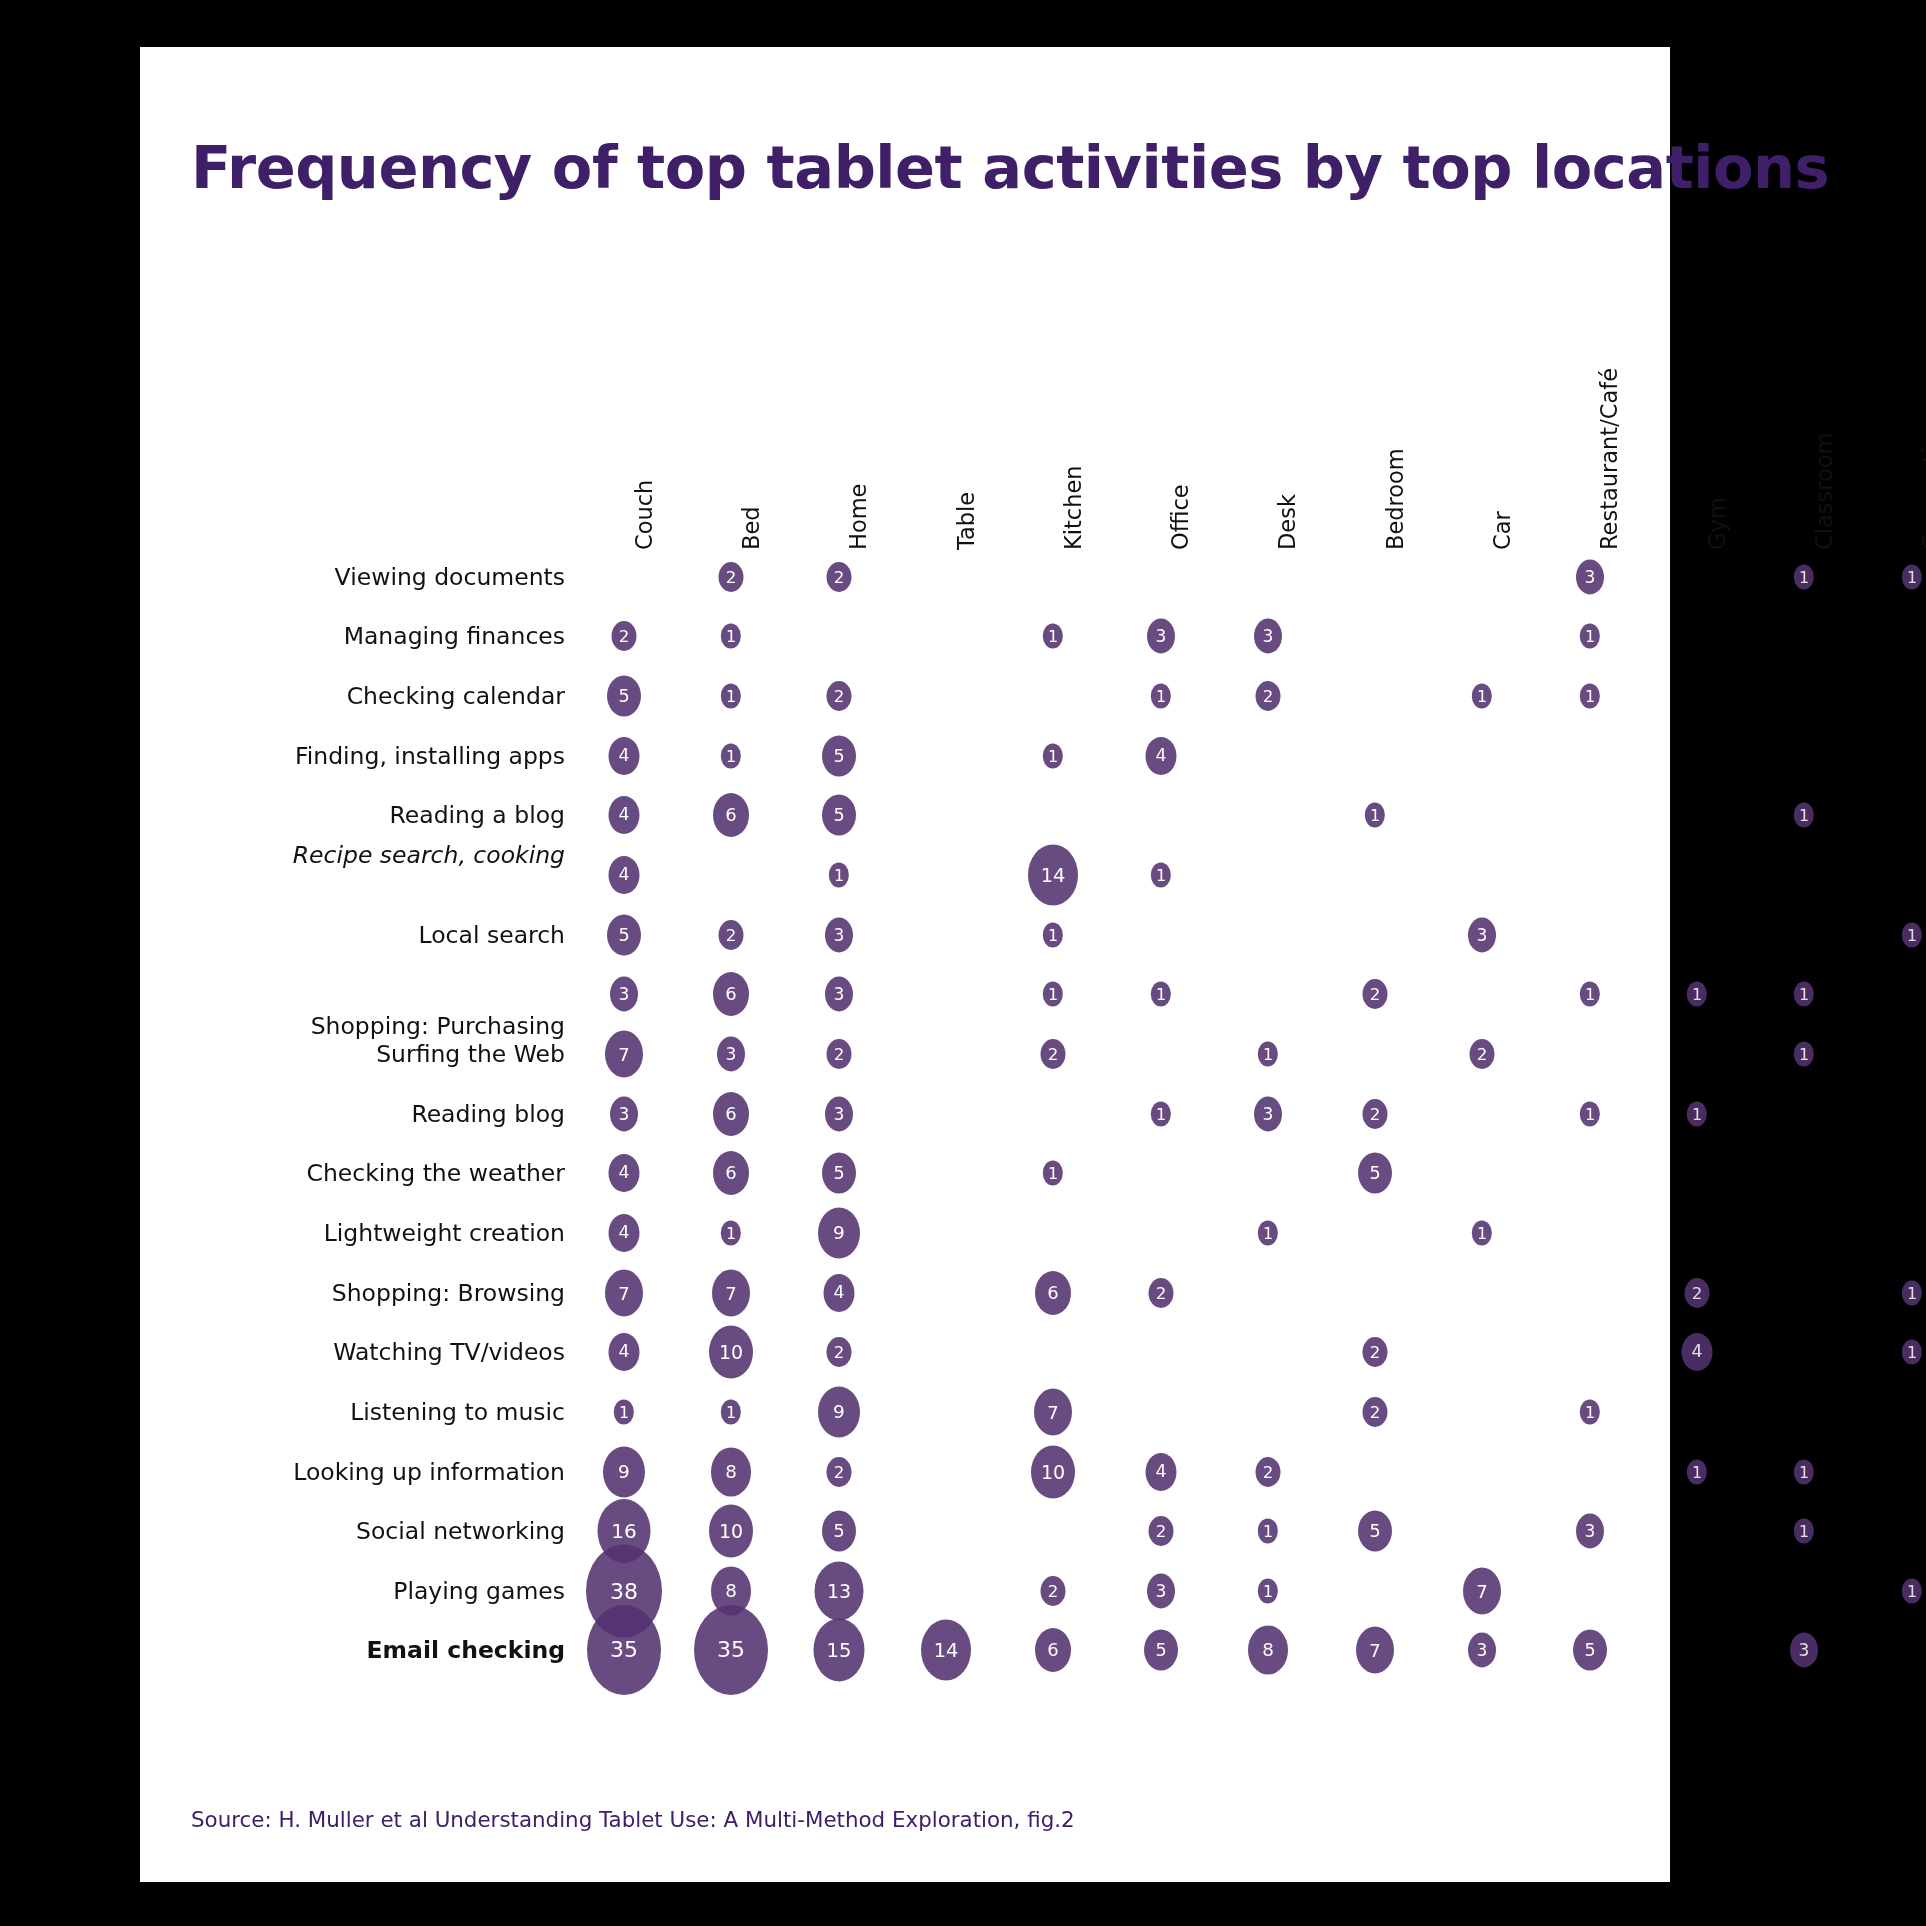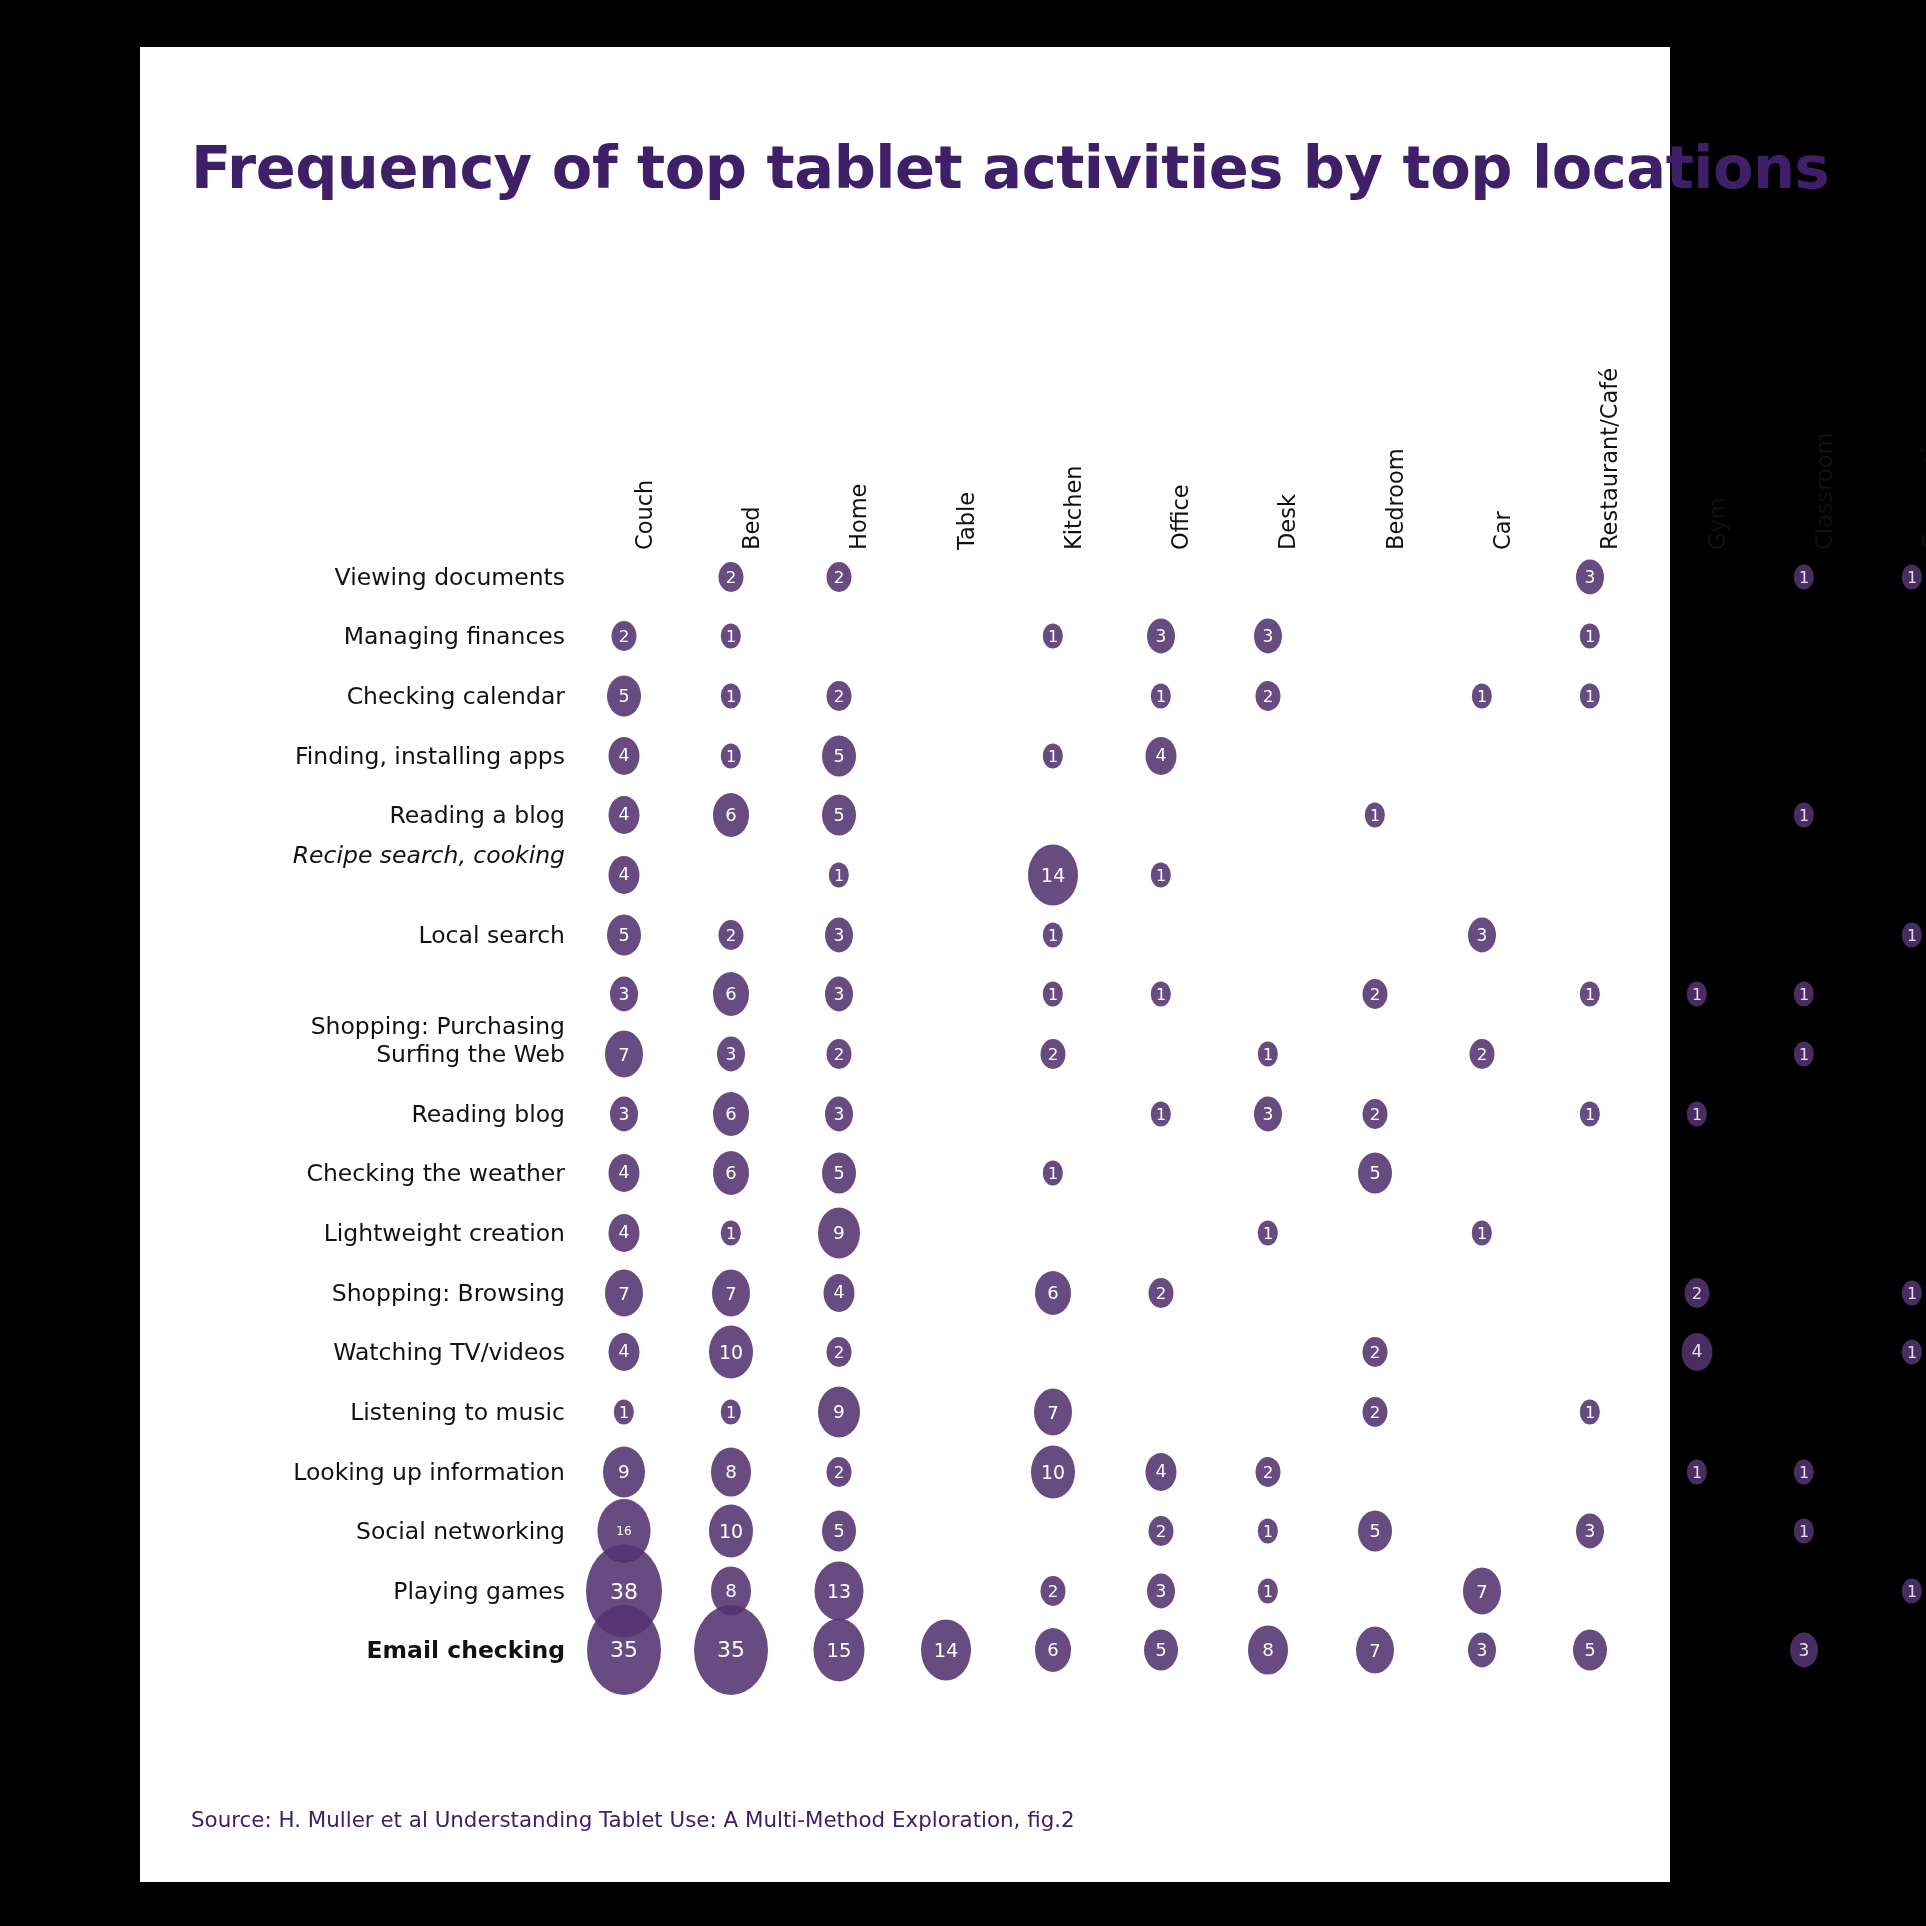--- a/index.html
+++ b/index.html
@@ -400,21 +400,21 @@
       </div>
       <div class="bubble" style="width: 25px; height: 30px; left: 1128px; top: 1425px; font-size: 16.7px; z-index: 153;">
         <span>2</span>
       </div>
       <div class="bubble" style="width: 20.4px; height: 25px; left: 1557px; top: 1425px; font-size: 16px; z-index: 162;">
         <span>1</span>
       </div>
       <div class="bubble" style="width: 20.4px; height: 25px; left: 1664px; top: 1425px; font-size: 16px; z-index: 162;">
         <span>1</span>
       </div>
-      <div class="bubble" style="width: 53px; height: 64px; left: 484px; top: 1484px; font-size: 12px; z-index: 101;">
+      <div class="bubble" style="width: 53px; height: 64px; left: 484px; top: 1484px; font-size: 20px; z-index: 101;">
         <span>16</span>
       </div>
       <div class="bubble" style="width: 44px; height: 53px; left: 591px; top: 1484px; font-size: 19px; z-index: 118;">
         <span>10</span>
       </div>
       <div class="bubble" style="width: 34px; height: 41px; left: 699px; top: 1484px; font-size: 17.6px; z-index: 137;">
         <span>5</span>
       </div>
       <div class="bubble" style="width: 25px; height: 30px; left: 1021px; top: 1484px; font-size: 16.7px; z-index: 153;">
         <span>2</span>

